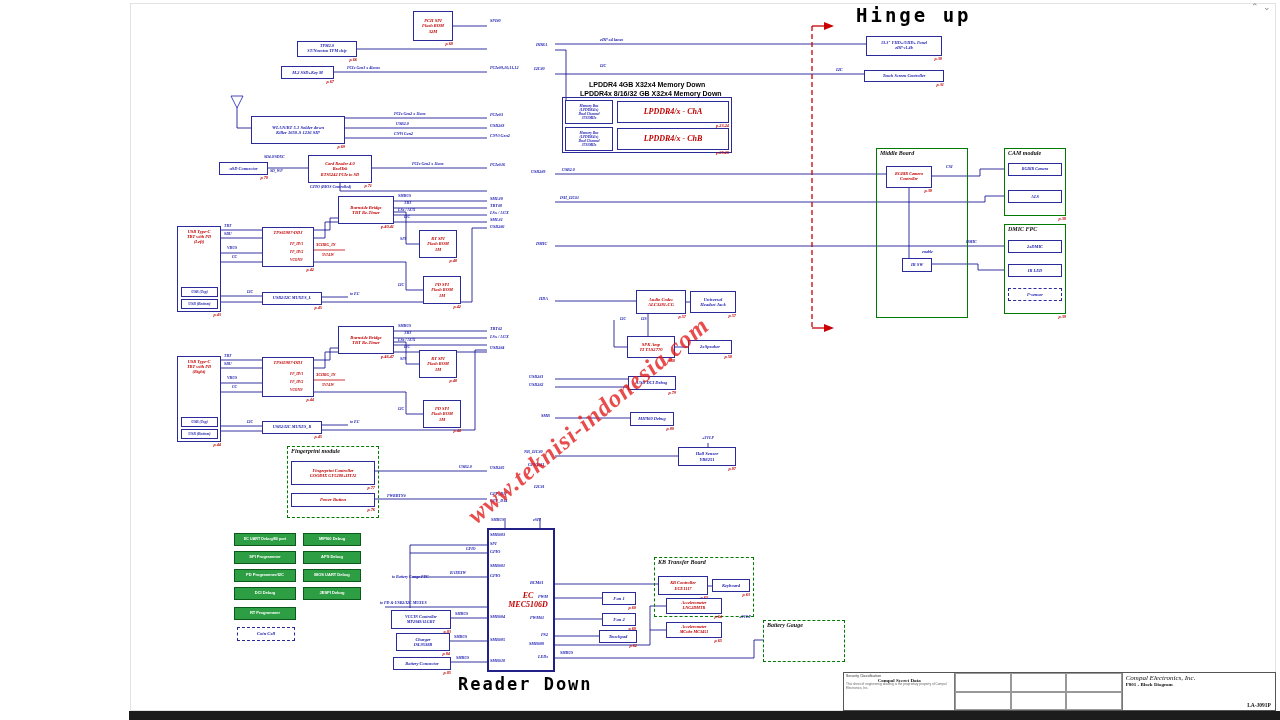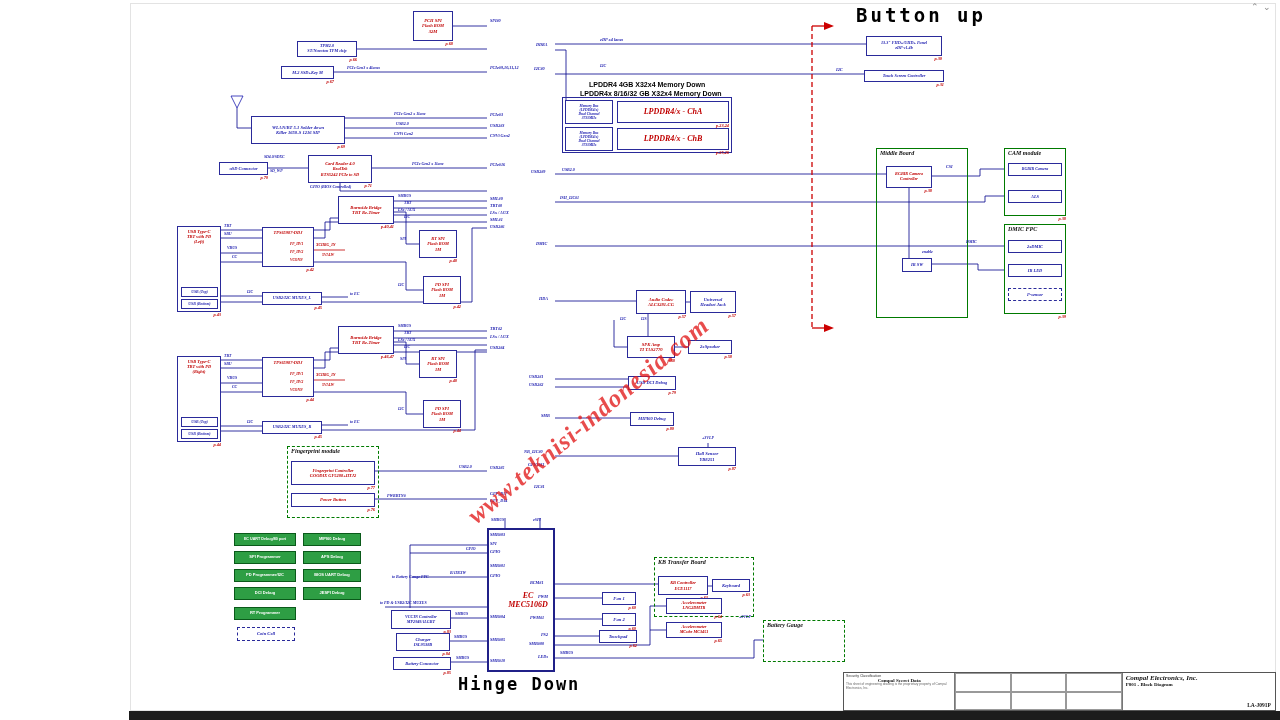--- a/index.html
+++ b/index.html
@@ -36,21 +36,21 @@
   .tb{position:absolute;left:843px;top:672px;width:433px;height:39px;border:1px solid #555;
       display:flex;z-index:2;background:#fff;box-sizing:border-box;}
   .tb>div{border-right:1px solid #777;box-sizing:border-box;position:relative;}
   .tb-sec1{width:112px;padding:1px 2px;}
   .tb-sec2{width:168px;display:grid;grid-template-columns:1fr 1fr 1fr;grid-template-rows:1fr 1fr;}
   .tb-sec2>div{border:0.5px solid #999;}
   .tb-sec3{width:153px;padding:1px 3px;border-right:none !important;}
   .tb .t1{font-size:3.6px;color:#333;font-family:"Liberation Sans",sans-serif;}
   .tb .t2{font-size:5px;font-weight:bold;color:#111;text-align:center;}
   .tb .t3{font-size:3.2px;color:#666;line-height:1.1;font-family:"Liberation Sans",sans-serif;}
-  .tb .company{font-size:7px;font-weight:bold;font-style:italic;color:#111;}
+  .tb .company{font-size:7px;font-weight:normal;font-style:italic;color:#111;}
   .tb .proj{font-size:5px;font-weight:bold;color:#111;}
   .tb .doc{font-size:5.5px;font-weight:bold;color:#111;position:absolute;right:4px;bottom:2px;}
 </style>
 </head>
 <body>
 
 <div id="screen">
   <div class="frame"></div>
   <svg id="wires" width="1280" height="720">
       <polyline points="453,26 487,26" fill="none" stroke="#00008B" stroke-width="0.8"></polyline>
@@ -269,22 +269,22 @@
     <div class="blk red" style="left: 886px; top: 166px; width: 46px; height: 22px; font-size: 4.2px;"><span>RGBIR Camera
 Controller</span><span class="page">p.38</span></div>
     <div class="blk blue" style="left: 902px; top: 258px; width: 30px; height: 14px; font-size: 4.4px;"><span>IR SW</span></div>
     <div class="blk cont" style="left: 1004px; top: 148px; width: 62px; height: 68px;"><div class="btitle">CAM module</div><span class="page">p.38</span></div>
     <div class="blk blue" style="left: 1008px; top: 163px; width: 54px; height: 13px; font-size: 4px;"><span>RGBIR Camera</span></div>
     <div class="blk blue" style="left: 1008px; top: 190px; width: 54px; height: 13px; font-size: 4.4px;"><span>ALS</span></div>
     <div class="blk cont" style="left: 1004px; top: 224px; width: 62px; height: 90px;"><div class="btitle">DMIC FPC</div><span class="page">p.39</span></div>
     <div class="blk blue" style="left: 1008px; top: 240px; width: 54px; height: 13px; font-size: 4.4px;"><span>2xDMIC</span></div>
     <div class="blk blue" style="left: 1008px; top: 264px; width: 54px; height: 13px; font-size: 4.4px;"><span>IR LED</span></div>
     <div class="blk blue dashblue" style="left: 1008px; top: 288px; width: 54px; height: 13px; font-size: 4.4px;"><span>P-sensor</span></div>
-    <div class="lbl" style="left: 856px; top: 6px; font-size: 19px; color: rgb(0, 0, 0); font-family: &quot;DejaVu Sans Mono&quot;, monospace; font-style: normal; letter-spacing: 3px;">Button up</div>
-    <div class="lbl" style="left: 458px; top: 676px; font-size: 17px; color: rgb(0, 0, 0); font-family: &quot;DejaVu Sans Mono&quot;, monospace; font-style: normal; letter-spacing: 2px;">Hinge Down</div>
+    <div class="lbl" style="left: 856px; top: 6px; font-size: 19px; color: rgb(0, 0, 0); font-family: &quot;DejaVu Sans Mono&quot;, monospace; font-style: normal; letter-spacing: 3px;">Hinge up</div>
+    <div class="lbl" style="left: 458px; top: 676px; font-size: 17px; color: rgb(0, 0, 0); font-family: &quot;DejaVu Sans Mono&quot;, monospace; font-style: normal; letter-spacing: 2px;">Reader Down</div>
     <div class="lbl" style="left: 589px; top: 81px; font-size: 7px; color: rgb(0, 0, 0); font-family: &quot;Liberation Sans&quot;, sans-serif; font-style: normal;">LPDDR4 4GB X32x4 Memory Down</div>
     <div class="lbl" style="left: 580px; top: 90px; font-size: 7px; color: rgb(0, 0, 0); font-family: &quot;Liberation Sans&quot;, sans-serif; font-style: normal;">LPDDR4x 8/16/32 GB X32x4 Memory Down</div>
     <div class="lbl" style="left: 600px; top: 38px; font-size: 4.3px;">eDP x4 lanes</div>
     <div class="lbl" style="left: 836px; top: 68px; font-size: 4.3px;">I2C</div>
     <div class="lbl" style="left: 600px; top: 64px; font-size: 4px;">I2C</div>
     <div class="lbl" style="left: 347px; top: 66px; font-size: 4px;">PCIe Gen3 x 4lanes</div>
     <div class="lbl" style="left: 394px; top: 112px; font-size: 4px;">PCIe Gen2 x 1lane</div>
     <div class="lbl" style="left: 396px; top: 122px; font-size: 4px;">USB2.0</div>
     <div class="lbl" style="left: 394px; top: 132px; font-size: 4px;">CNVi Gen2</div>
     <div class="lbl" style="left: 264px; top: 156px; font-size: 3.8px;">SD4.0/SDXC</div>

